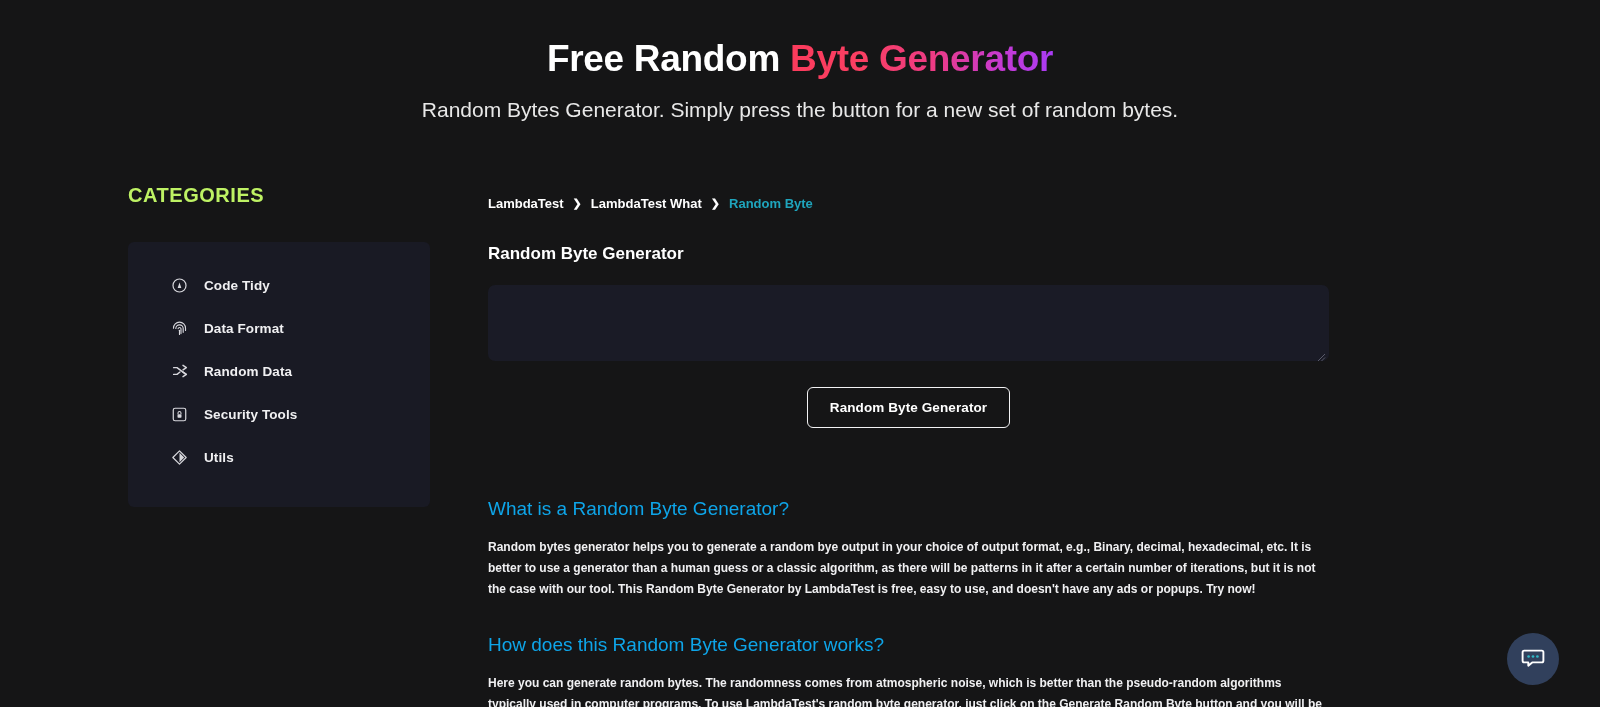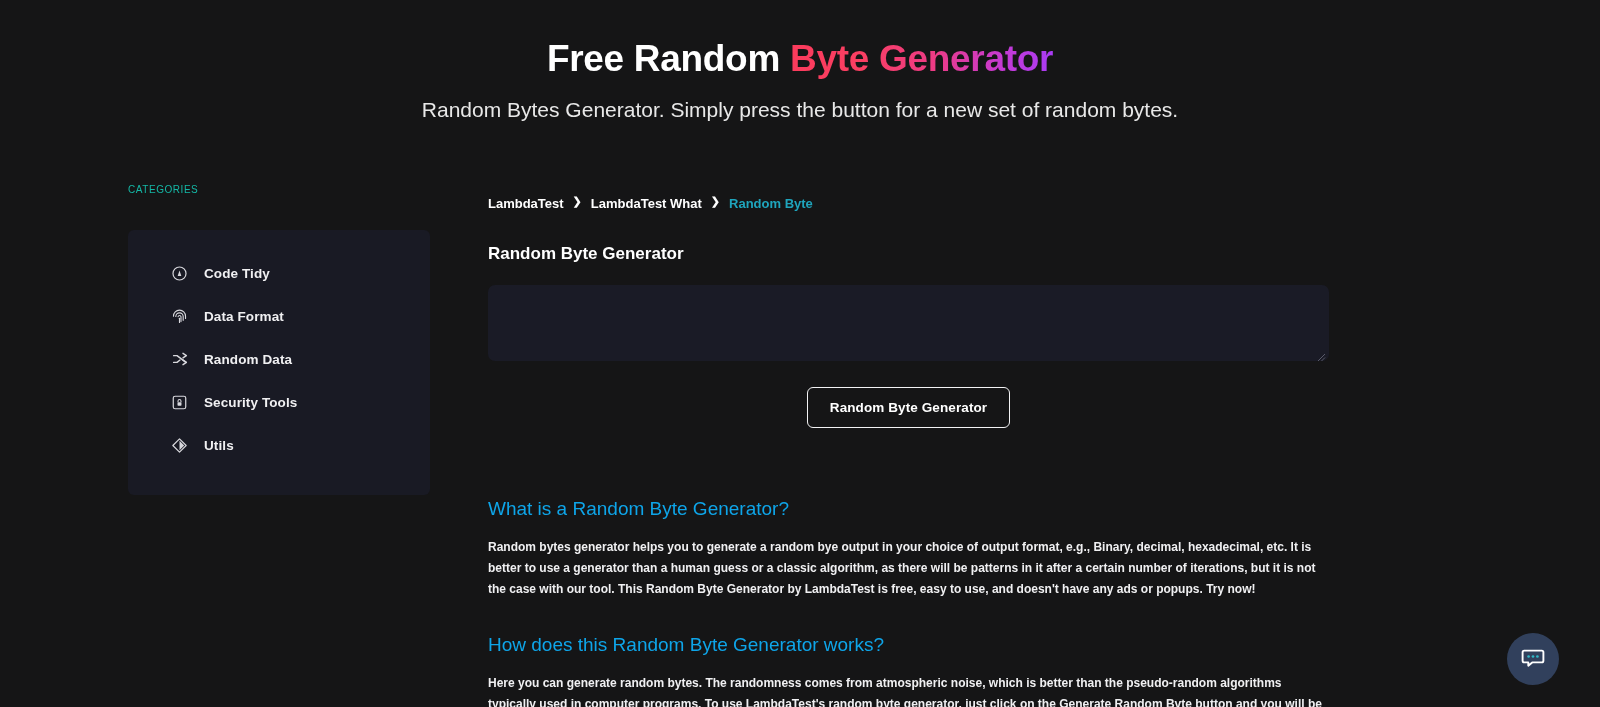--- a/index.html
+++ b/index.html
@@ -58,24 +58,24 @@
     padding-right: 128px;
     display: flex;
     align-items: flex-start;
     gap: 58px;
   }
 
   
   .sidebar { width: 302px; flex: 0 0 302px; }
 
   .categories-label {
-    font-size: 10px;
-    font-weight: normal;
+    font-size: 20px;
+    font-weight: bold;
     letter-spacing: 0.55px;
-    color: #14b8a6;
+    color: #bef264;
     margin-bottom: 35px;
   }
 
   .cat-card {
     background: #191a24;
     border-radius: 6px;
     padding: 30px 0 30px 0;
     width: 302px;
     min-height: 250px;
   }
@@ -104,20 +104,21 @@
     font-weight: bold;
     color: #f0f0f2;
     letter-spacing: 0.1px;
   }
 
   
   .content { flex: 1 1 auto; min-width: 0; padding-top: 12px; }
 
   .breadcrumb {
     display: flex;
+    align-items: center;
     gap: 9px;
     font-size: 13px;
     font-weight: bold;
     margin-bottom: 33px;
   }
   .crumb { color: #ffffff; cursor: pointer; }
   .crumb.current { color: #1fa5bd; }
   .crumb-sep {
     color: #ffffff;
     font-size: 11px;

